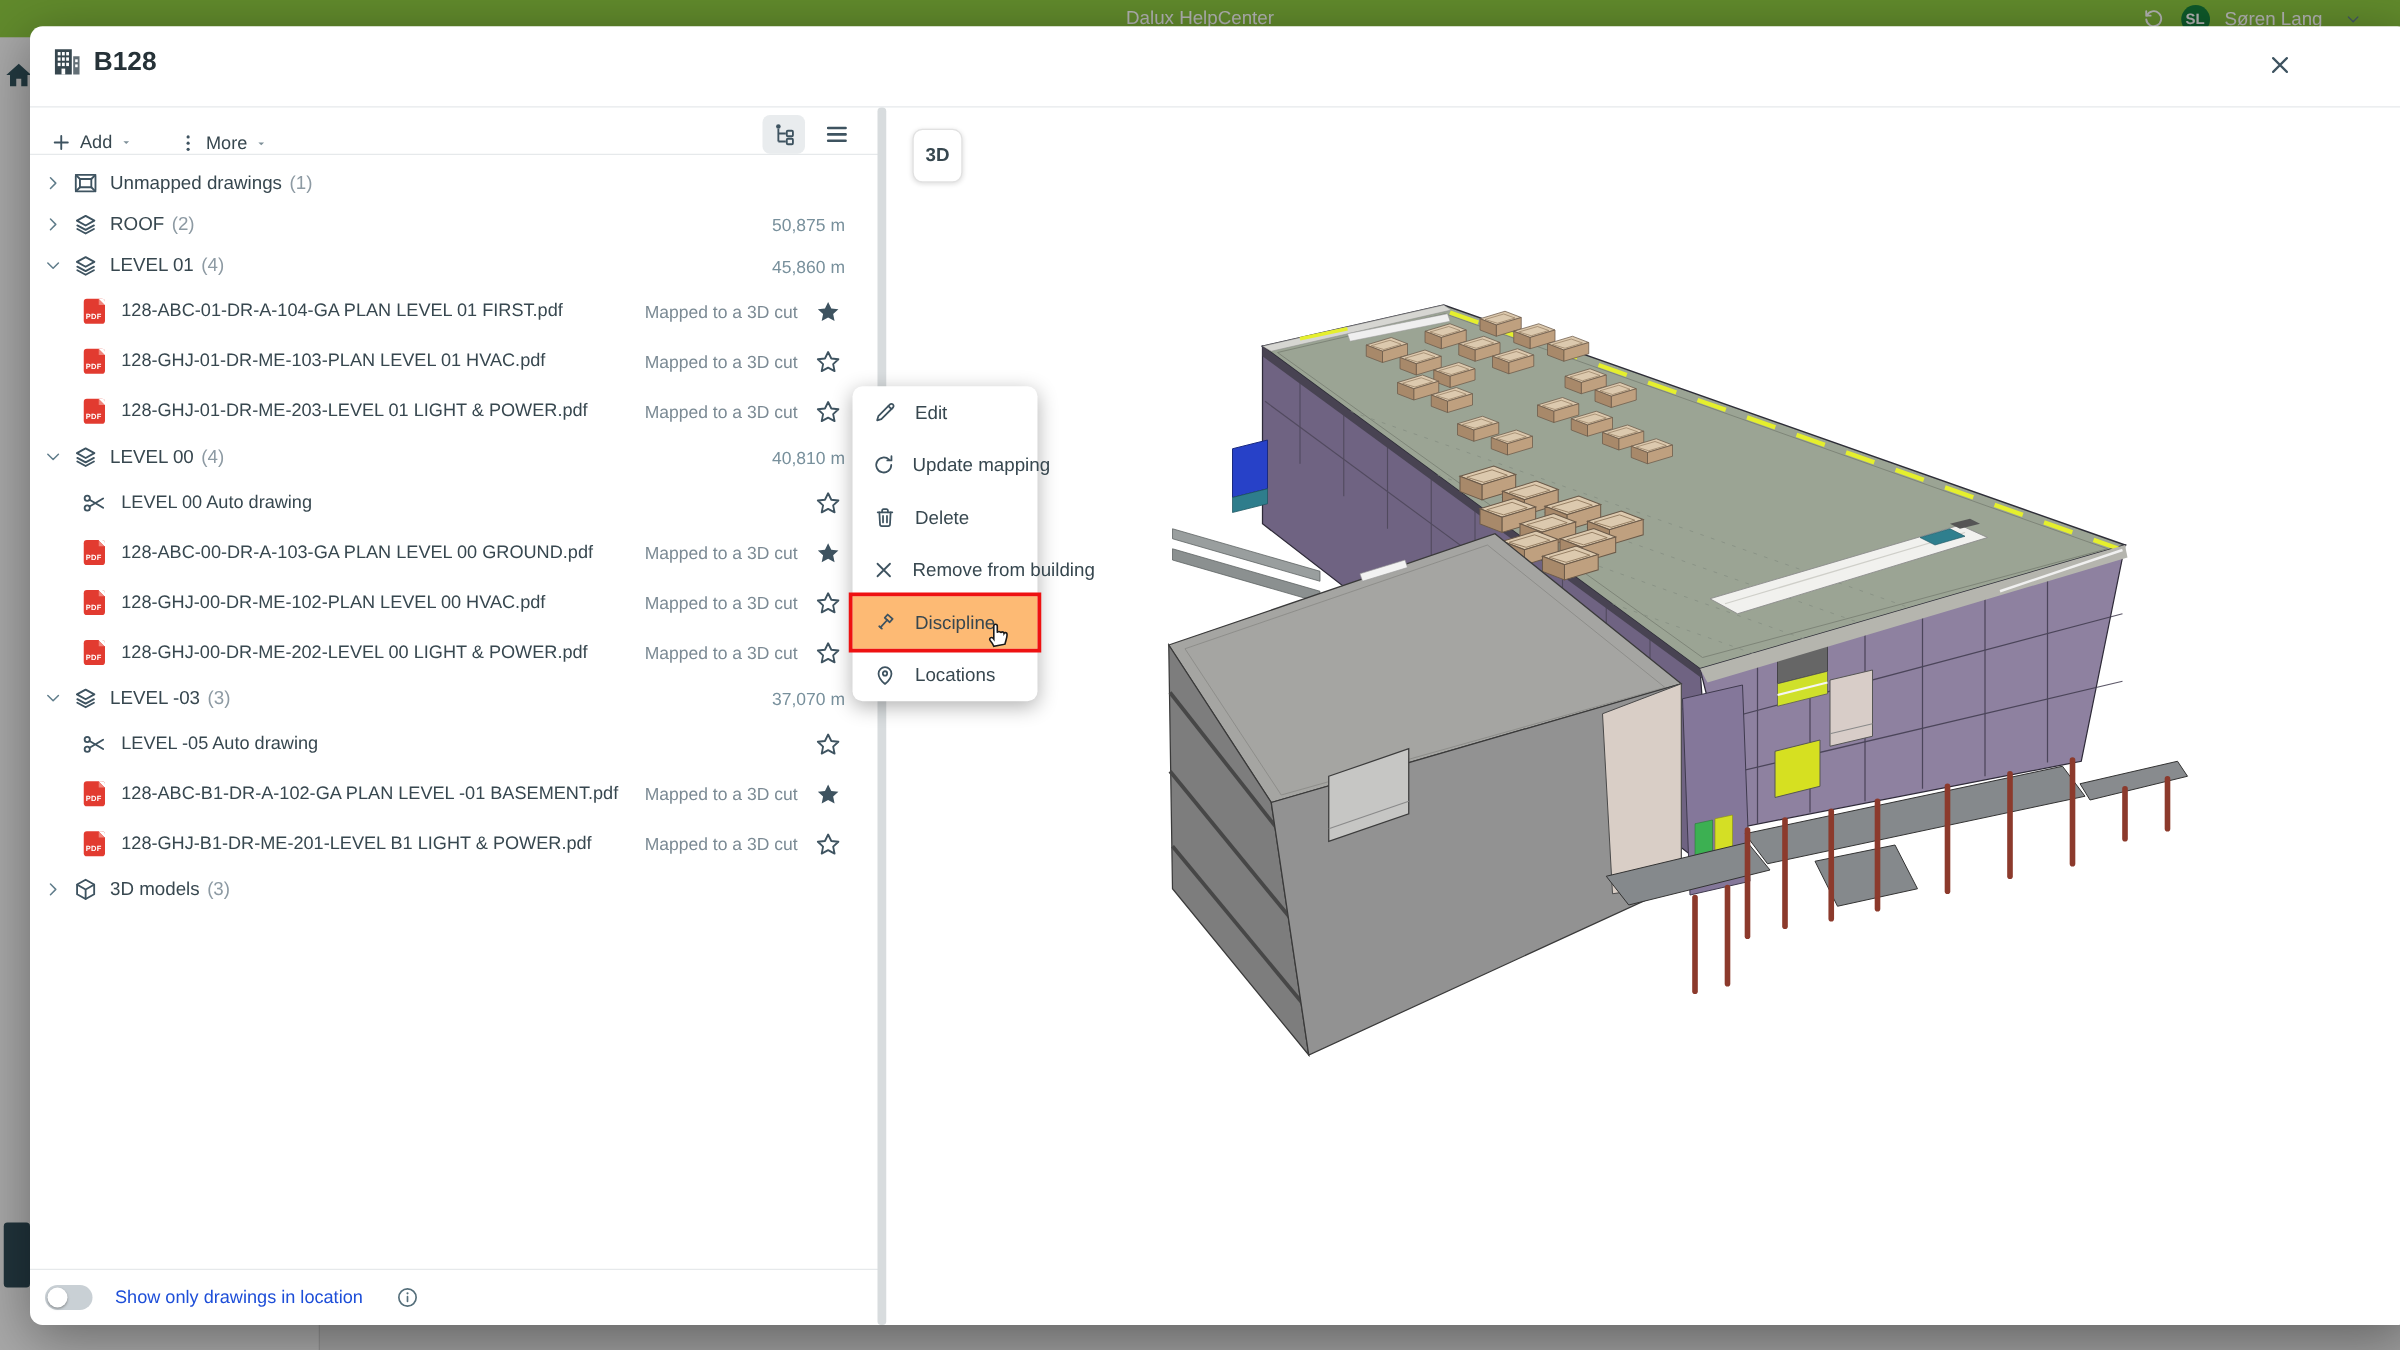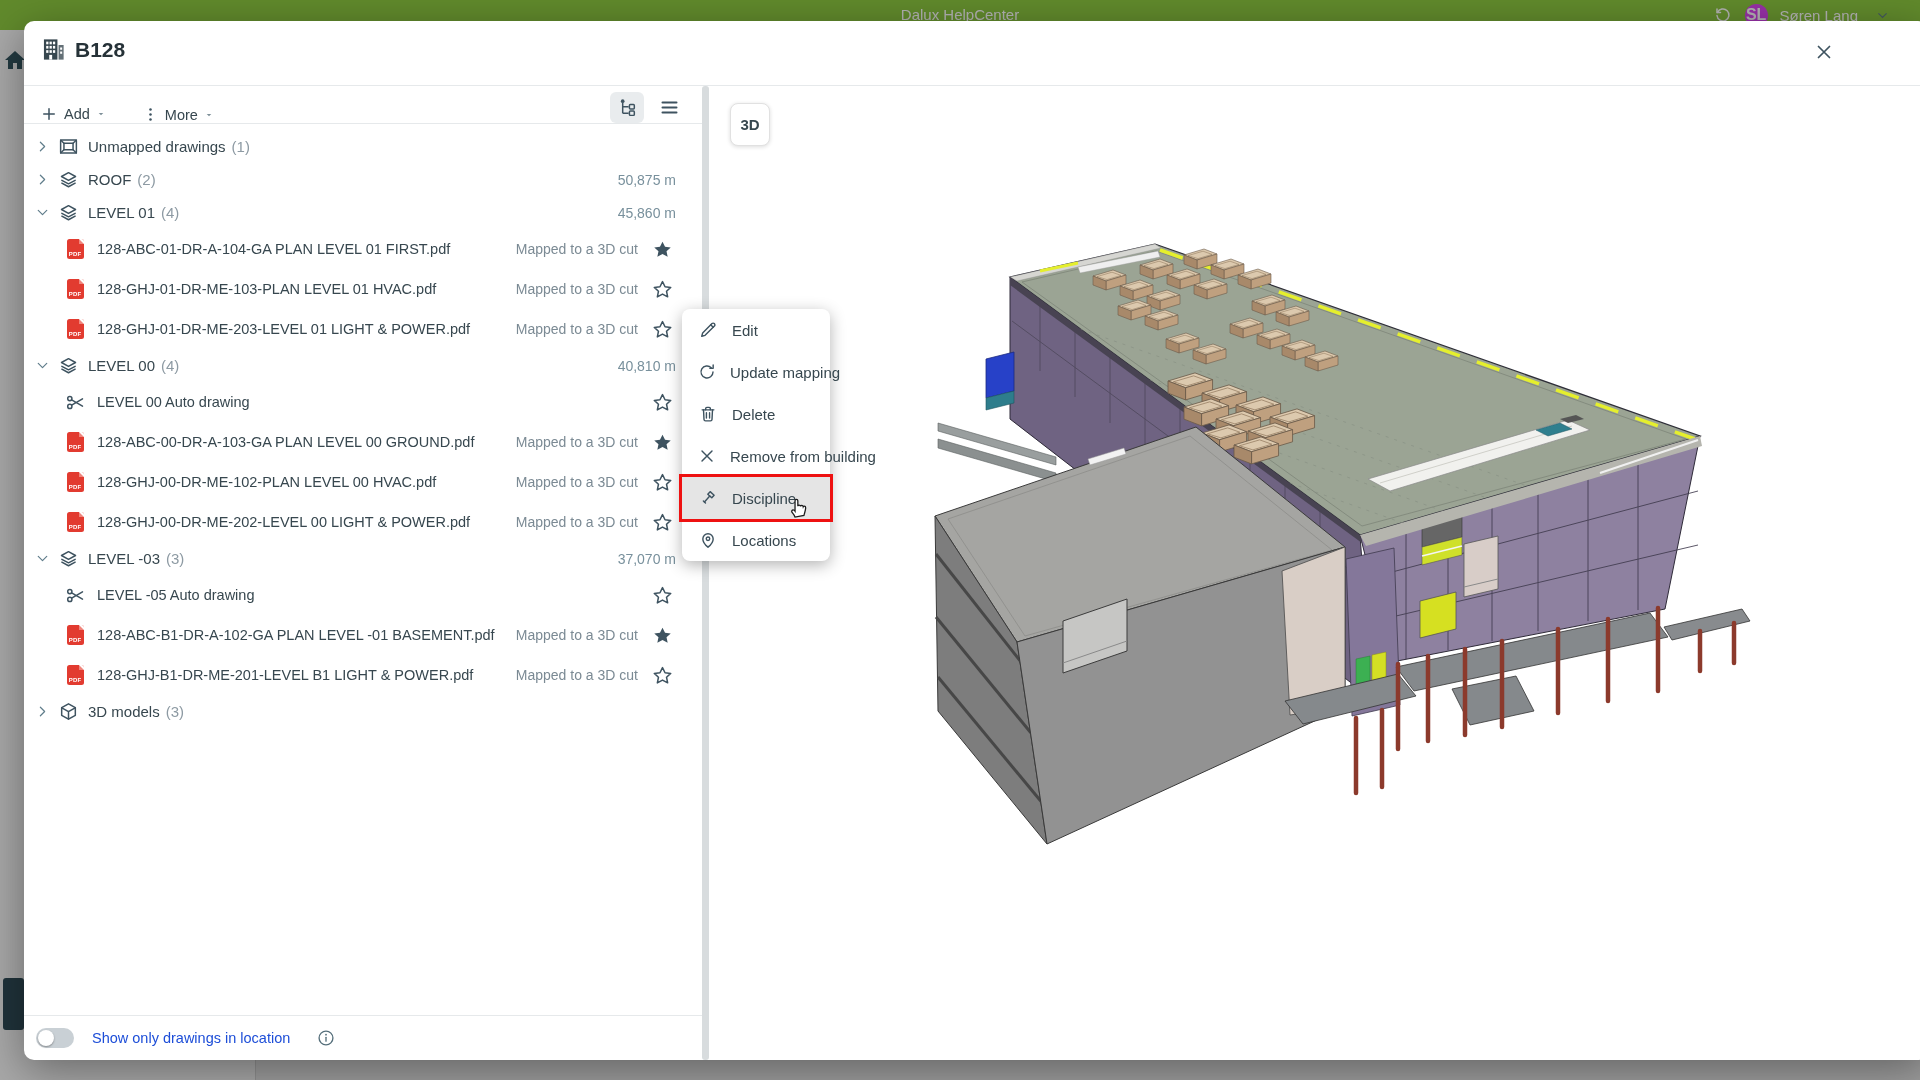--- a/index.html
+++ b/index.html
@@ -6,21 +6,21 @@
   .screen{position:relative;width:1920px;height:1080px;overflow:hidden;margin:0 auto;
           font-family:"Liberation Sans",sans-serif;background:#e2e2e2;-webkit-font-smoothing:antialiased;}
   svg{display:block}
   
   .topbar{position:absolute;top:0;left:0;right:0;height:30px;background:#8cc63f;}
   .topbar-title{position:absolute;left:50%;transform:translateX(-50%);top:6px;display:flex;align-items:center;gap:7px;
                 color:#fff;font-size:15px;white-space:nowrap;flex-direction:column;}
   .topbar-title svg{width:12px;height:12px;color:#fff;}
   .topbar-right{position:absolute;right:26px;top:3px;display:flex;align-items:center;gap:12px;color:#fff;}
   .topbar-right .hist svg{width:20px;height:20px;}
-  .avatar{width:23px;height:23px;border-radius:50%;background:#d946ef;color:#fff;font-size:16px;font-weight:bold;
+  .avatar{width:23px;height:23px;border-radius:50%;background:#15803d;color:#fff;font-size:12px;font-weight:bold;
           display:flex;align-items:center;justify-content:center;}
   .uname{font-size:15px;}
   .topbar-right .chev svg{width:13px;height:13px;}
   .page-sidebar{position:absolute;left:0;top:30px;bottom:0;width:255px;background:#f1f1f1;border-right:1px solid #cfcfcf;}
   .page-home{position:absolute;left:3px;top:48px;color:#33535e;}
   .page-home svg{width:24px;height:24px;}
   .sidebar-chat{position:absolute;left:3px;top:978px;width:21px;height:52px;background:#2e4a55;border-radius:3px;}
   .help-label{position:absolute;left:30px;top:1020px;font-size:13.5px;color:#333;}
   .overlay{position:absolute;inset:0;background:rgba(0,0,0,.30);}
   
@@ -84,21 +84,21 @@
           border-radius:8px;box-shadow:0 1px 4px rgba(0,0,0,.14);display:flex;align-items:center;justify-content:center;
           font-size:15px;font-weight:bold;color:#37474f;cursor:pointer;}
   .building-svg{position:absolute;left:880px;top:196px;width:880px;height:656px;}
   
   .ctx{position:absolute;left:682px;top:309px;width:148px;background:#fff;border-radius:8px;
        box-shadow:0 4px 16px rgba(0,0,0,.3);z-index:6;}
   .ctx-item{height:42px;display:flex;align-items:center;gap:13px;padding-left:15px;cursor:pointer;position:relative;}
   .ctx-item .ci{width:22px;height:22px;color:#3e5360;display:flex;align-items:center;justify-content:center;}
   .ctx-item .ci svg{width:20px;height:20px;}
   .ctx-label{font-size:15px;color:#37474f;white-space:nowrap;}
-  .ctx-item.hl{background:#e5e5e5;outline:3px solid #ee1111;outline-offset:0;text-align:right;}
+  .ctx-item.hl{background:#fdba74;outline:3px solid #ee1111;outline-offset:0;text-align:right;}
   .cursor-hand{position:absolute;right:17px;top:15px;width:28px;height:28px;pointer-events:none;}
   .cursor-hand svg{width:28px;height:28px;}
 </style>
 </head>
 <body>
 
 <div class="screen">
 
   <div class="topbar" style="background: rgb(140, 198, 63);">
     <div class="topbar-title">

